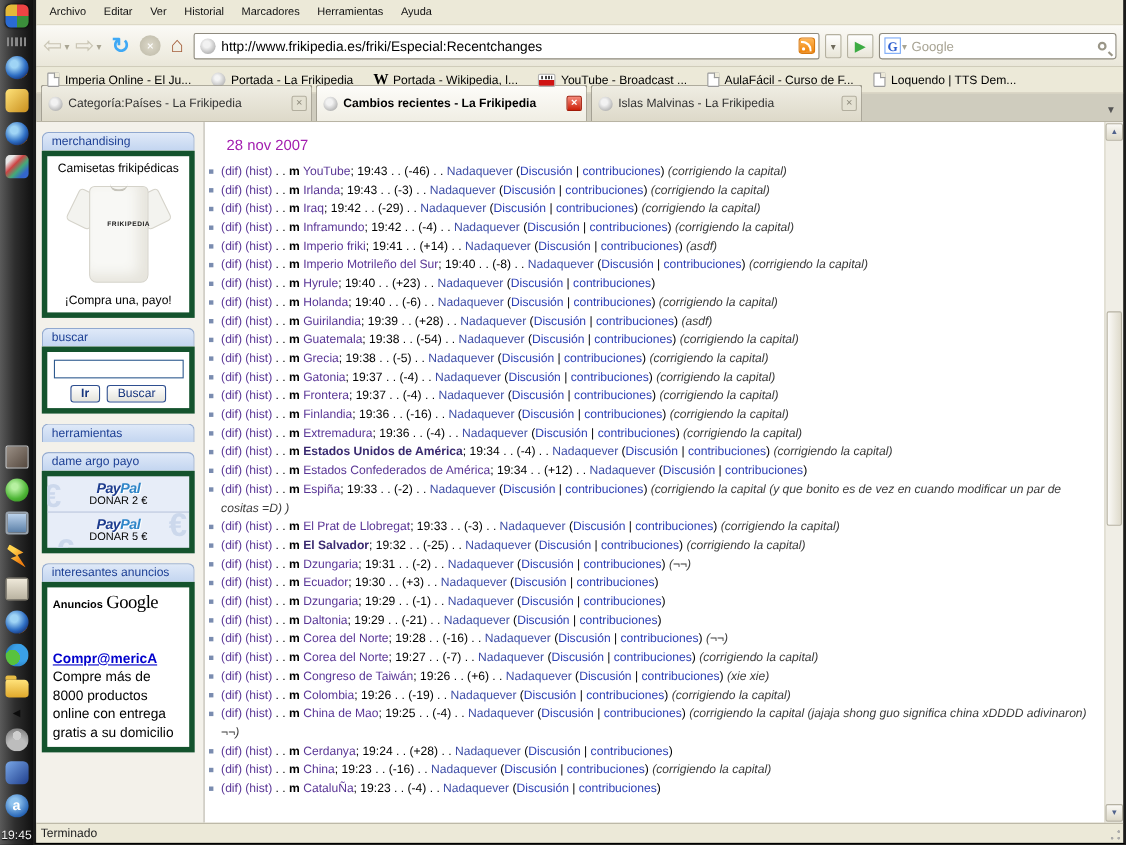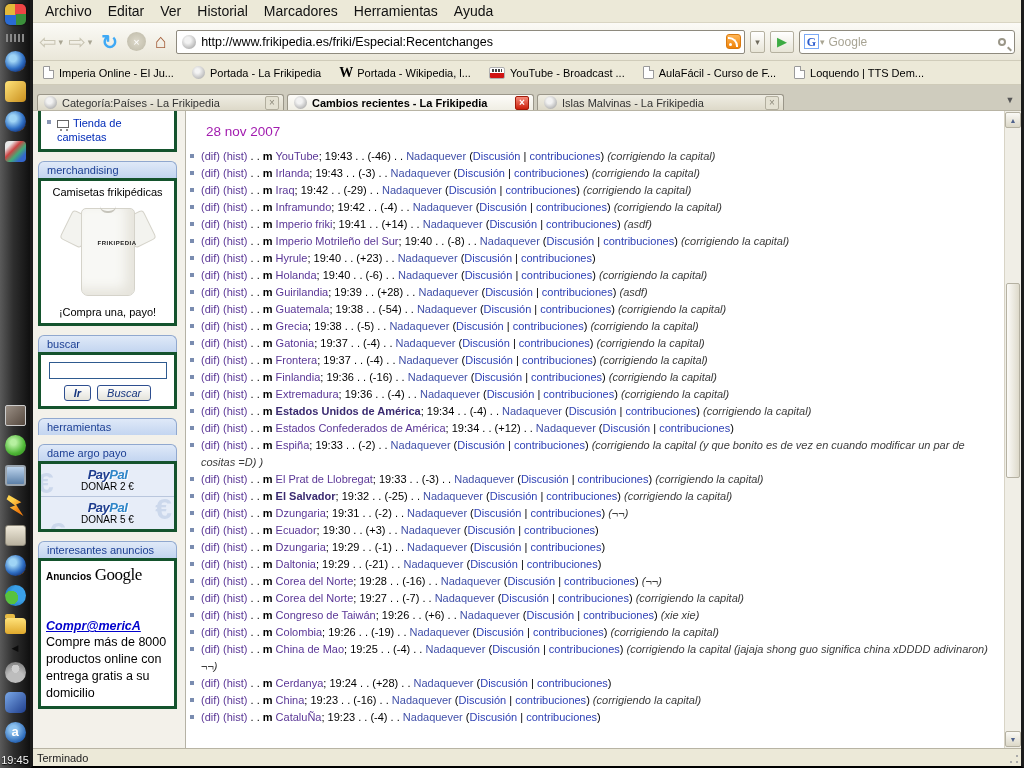--- a/index.html
+++ b/index.html
@@ -47,21 +47,21 @@
             display:flex; align-items:center; justify-content:center; font-size:10px; color:#e8e8e8;
             background:linear-gradient(#5c5c5c,#2a2a2a);}
   .winbtn.close { background:linear-gradient(#f3907e,#cf2a10); border-color:#e8b0a0; font-weight:bold;}
   .btn-min::before{content:"_"; margin-top:-6px;}
   .btn-max::before{content:"□";}
   .btn-close::before{content:"×"; font-size:13px;}
 
   
   .menubar { height:23px; background:#ece9d8; border-bottom:1px solid #d9d5c3;
              display:flex; align-items:center; padding:0 4px; flex:none;}
-  .menu-item { font-size:14px; color:#111; padding:3px 8px; }
+  .menu-item { font-size:10px; color:#111; padding:3px 8px; }
 
   
   .navbar { height:38px; background:linear-gradient(#fbfaf6,#eae7d9);
             border-bottom:1px solid #d0ccba; display:flex; align-items:center; padding:0 6px; gap:5px; flex:none;}
   .nav-arrow { font-size:21px; color:#c9c5b4; line-height:20px;}
   .nav-caret { font-size:9px; color:#a9a593; margin-left:-3px;}
   .nav-reload { font-size:20px; font-weight:bold; color:#3fa9f5; margin-left:4px;}
   .nav-stop { width:19px; height:19px; border-radius:50%; background:radial-gradient(#ddd9ca,#bcb8a6);
               color:#fff; font-size:11px; display:flex; align-items:center; justify-content:center; margin-left:4px;}
   .nav-home { font-size:20px; color:#a5603c; margin:0 4px;}
@@ -100,36 +100,36 @@
   .i-page { width:11px; height:13px; background:#fff; border:1px solid #9a9a9a; border-radius:1px; position:relative;}
   .i-page::after{ content:""; position:absolute; right:-1px; top:-1px; width:4px; height:4px; background:#ece9d8; border-left:1px solid #9a9a9a; border-bottom:1px solid #9a9a9a;}
   .i-wiki { border-radius:50%; background:radial-gradient(circle at 42% 38%, #f4f4f4 20%, #bdbdbd 70%, #8c8c8c);}
   .i-w { background:transparent; font-family:"Liberation Serif", serif; font-weight:bold; font-size:14px; line-height:13px; color:#000; text-align:center;}
   .i-w::before{content:"W";}
   .i-youtube { width:16px; height:12px; background:linear-gradient(#fff 0 45%, #d01313 45%); border:1px solid #b0b0b0; border-radius:2px; position:relative;}
   .i-youtube::before{content:""; position:absolute; left:2px; top:1px; right:2px; height:3px; background:repeating-linear-gradient(90deg,#444 0 2px,transparent 2px 3px);}
 
   
   .tabbar { height:25px; background:#cfccbe; display:flex; align-items:flex-end; padding:2px 2px 0 4px; gap:3px; flex:none;}
-  .tab { width:247px; height:16px; background:linear-gradient(#efede3,#ddd9c9); border:1px solid #9a9689; border-bottom:none;
+  .tab { width:247px; height:33px; background:linear-gradient(#efede3,#ddd9c9); border:1px solid #9a9689; border-bottom:none;
          border-radius:3px 3px 0 0; display:flex; align-items:center; gap:5px; padding:0 4px 0 6px; font-size:11px; color:#333;}
   .tab.active { background:linear-gradient(#fdfcf9,#f0eee4); font-weight:bold; color:#000;}
   .tab-label { flex:1; white-space:nowrap; overflow:hidden; }
   .tab-close { width:14px; height:14px; border:1px solid #b2ae9e; border-radius:2px; background:#e4e1d2;
                color:#8d8a7c; font-size:10px; line-height:12px; text-align:center; flex:none;}
   .tab.active .tab-close { background:linear-gradient(#f58a7a,#cc1f0a); border-color:#a01a08; color:#fff; font-weight:bold;}
   .tablist-btn { margin-left:auto; width:18px; height:20px; font-size:9px; color:#555;
                  display:flex; align-items:center; justify-content:center;}
 
   
   .contentarea { flex:1; display:flex; overflow:hidden; background:#f4f2ec; border-top:1px solid #b8b4a4;}
   .wiki-sidebar { width:152px; flex:none; background:#f3f1ea; font-size:11px; overflow:hidden; padding-bottom:4px;}
   .portlet-h { margin:9px 8px 0 5px; background:linear-gradient(#dfe9f8,#c3d5f0); border:1px solid #90a8cf;
                border-bottom:none; border-radius:6px 6px 0 0; color:#1c3f94; padding:2px 8px; font-size:11px;}
-  .portlet-b { margin:0 8px 0 5px; background:#fff; border:3px solid #14532d; padding:5px 4px;}
+  .portlet-b { margin:0 8px 0 5px; background:#fff; border:5px solid #14532d; padding:5px 4px;}
   .portlet-b.cut-top { border-top:none; margin-top:0; }
   .side-item { position:relative; padding-left:12px; line-height:14px; }
   .side-bullet { position:absolute; left:2px; top:4px; width:4px; height:4px; background:#8a97b5;}
   .cart-ic { display:inline-block; width:12px; height:8px; border:1px solid #666; position:relative; margin-right:4px; vertical-align:middle;}
   .cart-ic::after{ content:""; position:absolute; left:2px; bottom:-4px; width:2px; height:2px; border-radius:50%; background:#666; box-shadow:6px 0 0 #666;}
   .slink { color:#002bb8; text-decoration:none; cursor:pointer;}
   .merch-title, .merch-caption { text-align:center; color:#000; }
   .shirt { width:88px; height:100px; margin:5px auto 3px; position:relative; }
   .shirt-sleeve { position:absolute; top:10px; width:24px; height:32px; background:#f3f3ef; border:1px solid #d5d3ca; border-radius:4px;}
   .sleeve-l { left:1px; transform:rotate(26deg);}
@@ -138,38 +138,38 @@
                 border:1px solid #d5d3ca; border-radius:5px 5px 7px 7px; box-shadow:inset -8px -6px 12px #e6e4dc;}
   .collar { position:absolute; left:36px; top:3px; width:16px; height:7px; border-bottom:2px solid #c6c4bb; border-radius:0 0 9px 9px;}
   .shirt-logo { position:absolute; left:22px; top:32px; width:44px; text-align:center;}
   .logo-img { height:13px; margin:0 6px 1px; background:repeating-linear-gradient(90deg,#4a4a4a 0 2px,transparent 2px 4px); opacity:.75; border-radius:2px;}
   .logo-text { font-size:6px; font-weight:bold; color:#1a1a1a; letter-spacing:0.5px;}
   .search-row { text-align:center; padding:2px 0 1px;}
   .side-search-input { width:118px; height:17px; border:1px solid #2e5a8f; font-size:11px; padding:0 2px;
                        font-family:"Liberation Sans", sans-serif;}
   .btn-row { display:flex; justify-content:center; gap:6px; margin-top:5px;}
   .xp-btn { border:1px solid #2e4e8f; border-radius:3px; background:linear-gradient(#fff,#e4e3db);
-            font-size:11px; color:#16357e; padding:1px 9px; font-family:"Liberation Sans", sans-serif;font-style:italic;}
+            font-size:11px; color:#16357e; padding:1px 9px; font-family:"Liberation Sans", sans-serif;}
   .xp-btn.b { font-weight:bold; }
   .tools-list { list-style:none; }
   .tools-list li { position:relative; padding-left:12px; line-height:17px;}
   .donate-wrap { background:#e7edf8; position:relative; overflow:hidden; padding:0;}
   .euro-bg { position:absolute; color:#ccd8ec; font-size:30px; font-weight:bold; z-index:0;}
   .e1{left:-4px; top:2px;} .e2{right:2px; top:28px;} .e3{left:8px; top:52px;}
   .donate-cell { position:relative; z-index:1; text-align:center; padding:3px 0 4px; border-bottom:1px solid #b9c6dd;}
   .donate-cell:last-child{ border-bottom:none;}
   .pp-logo { font-style:italic; font-weight:bold; font-size:13px; letter-spacing:-0.5px;
              text-shadow:1px 1px 0 #fff;}
   .pp-pay { color:#1e3d8f; } .pp-pal { color:#2f86c9; }
   .donate-label { font-size:10px; color:#000; margin-top:-1px;}
   .ads-box { min-height:150px; padding:4px 5px;}
   .ads-google { color:#000;}
   .ads-google .a1 { font-size:10px; font-weight:bold;}
   .ads-google .a2 { font-family:"Liberation Serif", serif; font-size:17px; letter-spacing:-0.5px;}
-  .ad-link { display:block; color:#0000cc; font-weight:bold; font-size:12.5px; text-decoration:underline; margin-top:34px;font-style:italic;}
+  .ad-link { display:block; color:#0000cc; font-weight:bold; font-size:12.5px; text-decoration:underline; margin-top:34px;}
   .ad-text { font-size:12.5px; color:#000; line-height:1.35; margin-top:1px;}
 
   .wiki-main { flex:1; background:#fff; border-left:1px solid #b5b2a5; padding:13px 14px 0 4px; overflow:hidden;
                font-size:11px; color:#000;}
   .date-header { font-size:13.5px; font-weight:normal; color:#a21caf; margin-left:16px;}
   .changes-list { list-style:none; margin-top:9px;}
   .changes-list li { position:relative; padding-left:11px; line-height:17px;}
   .bullet { position:absolute; left:0; top:6px; width:4px; height:4px; background:#7a8cb0;}
   .lnk { text-decoration:none; cursor:pointer;}
   .v { color:#5a3696;}
@@ -313,26 +313,20 @@
           <span class="tab-label">Islas Malvinas - La Frikipedia</span>
           <span class="tab-close">×</span>
         </div>
       </div>
     <span class="tablist-btn">▼</span>
   </div>
 
   <div class="contentarea">
 
     <div class="wiki-sidebar">
-      <div class="portlet-b cut-top">
-        <div class="side-item">
-          <span class="side-bullet"></span>
-          <span class="cart-ic"></span><a class="slink">Tienda de camisetas</a>
-        </div>
-      </div>
 
       <div class="portlet-h">merchandising</div>
       <div class="portlet-b">
         <div class="merch-title">Camisetas frikipédicas</div>
         <div class="shirt">
           <span class="shirt-sleeve sleeve-l"></span>
           <span class="shirt-sleeve sleeve-r"></span>
           <span class="shirt-body"></span>
           <span class="collar"></span>
           <span class="shirt-logo">

